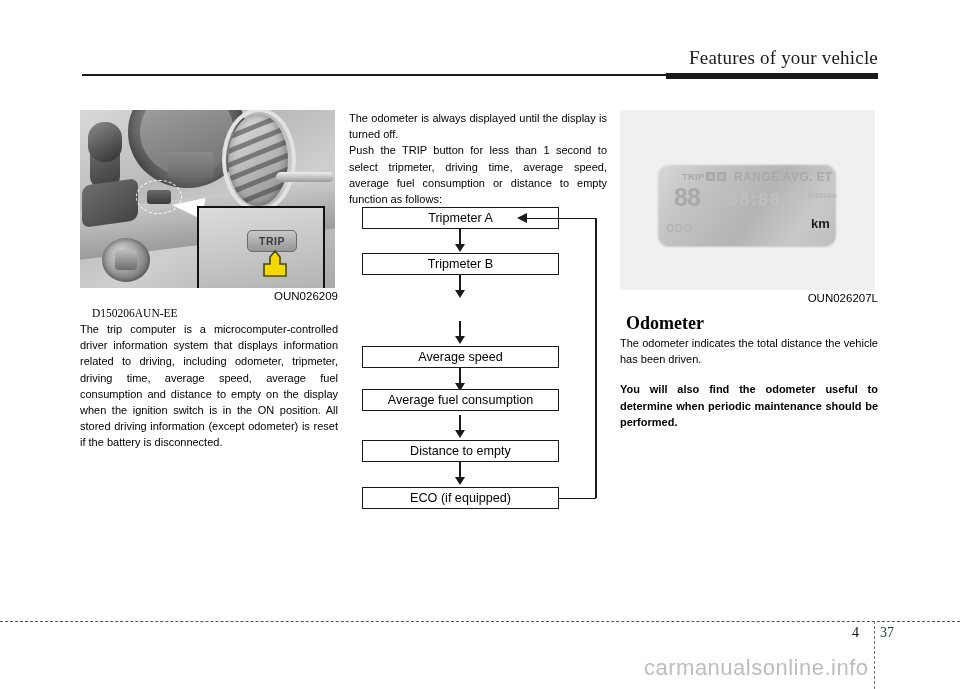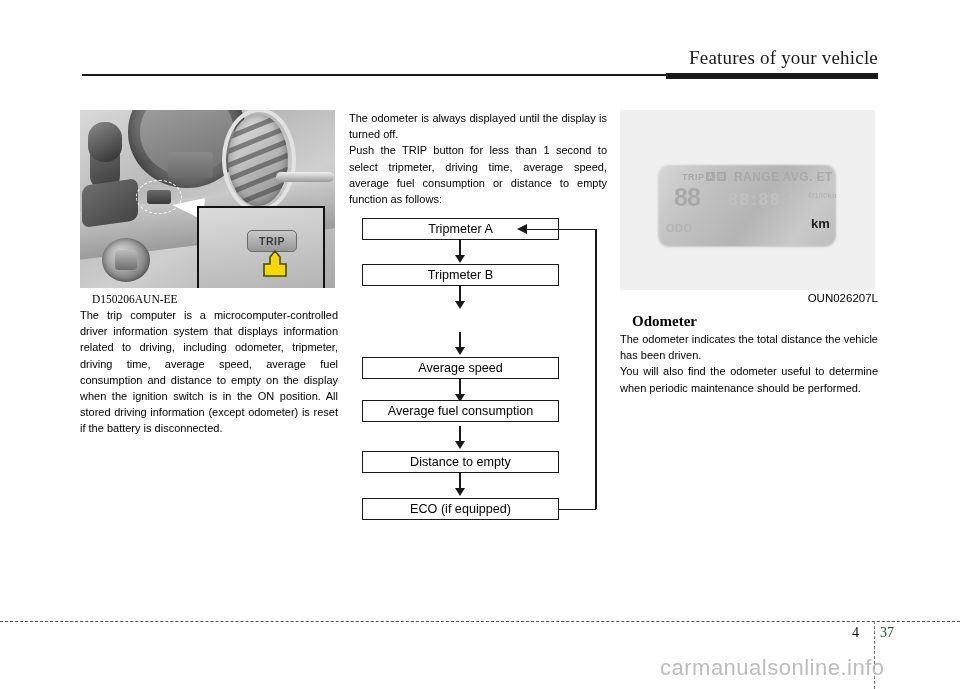--- a/index.html
+++ b/index.html
@@ -42,21 +42,21 @@
   }
   .code-id{
     font-size:11.5px;color:#000;margin:0 0 2px 12px;letter-spacing:0px;font-family:Liberation Serif, serif;
   }
   .sub-head{
     font-size:14px;font-weight:bold;font-style:italic;color:#000;
     margin:0 0 3px 0;
   }
   .bold-head{
     font-family:"Liberation Serif", serif;
-    font-size:15px;font-weight:bold;color:#000;margin:0 0 1px 12px;
+    font-size:18px;font-weight:bold;color:#000;margin:0 0 1px 6px;
   }
 
   
   .fig-caption{
     font-size:11.5px;color:#000;text-align:right;margin-top:2px;
   }
 
   
   .photo{
     position:relative;width:255px;height:178px;overflow:hidden;
@@ -192,21 +192,21 @@
   .lcd .odo-digits{
     position:absolute;left:48px;top:44px;font-size:27px;font-weight:bold;
     color:#1c1c1c;letter-spacing:1px;
     font-family:"DejaVu Sans Mono", monospace;
   }
   .lcd .odo-km{
     position:absolute;left:153px;top:52px;font-size:13px;font-weight:bold;color:#1c1c1c;
   }
 
   
-  .flow{position:relative;width:258px;height:310px;margin-top:11px;}
+  .flow{position:relative;width:258px;height:310px;margin-top:0;}
   .fbox{
     position:absolute;left:13px;width:197px;height:22px;
     border:1px solid #1a1a1a;box-sizing:border-box;background:#fff;
     display:flex;align-items:center;justify-content:center;
     font-size:12.6px;color:#000;
   }
   .farrow{
     position:absolute;left:110px;width:2px;height:16px;background:#1a1a1a;
   }
   .farrow::after{
@@ -234,21 +234,21 @@
   }
   .pg-chapter{
     position:absolute;left:852px;top:625px;font-size:14px;color:#111;
     font-family:"Liberation Serif", serif;
   }
   .pg-number{
     position:absolute;left:880px;top:625px;font-size:14px;color:#14532d;
     font-family:"Liberation Serif", serif;
   }
   .watermark{
-    position:absolute;left:660px;top:655px;font-size:22px;color:#bdbdbd;
+    position:absolute;left:644px;top:655px;font-size:22px;color:#bdbdbd;
     letter-spacing:.5px;
   }
   .spacer-sm{height:9px;}
   .spacer-xs{height:5px;}
 </style>
 </head>
 <body>
 
 <div class="page">
 
@@ -282,20 +282,21 @@
       <div class="trip-small"></div>
       <div class="trip-circle"></div>
       <div class="pointer"></div>
       <div class="callout">
         <div class="callout-trip">TRIP</div>
         <svg class="hand" viewBox="0 0 28 30">
           <path d="M3 28 L3 16 L9 16 L9 9 L14 3 L19 9 L19 16 L25 16 L25 28 Z" fill="#f5d800" stroke="#4a4a00" stroke-width="1.6"></path>
         </svg>
       </div>
     </div>
+    <div class="fig-caption">OUN026209</div>
 
     <div class="spacer-xs"></div>
     <p class="code-id">D150206AUN-EE</p>
     <p class="body-text">The trip computer is a microcomputer-controlled driver information system that displays information related to driving, including odometer, tripmeter, driving time, average speed, average fuel consumption and distance to empty on the display when the ignition switch is in the ON position. All stored driving information (except odometer) is reset if the battery is disconnected.</p>
   </div>
 
   <div class="col col-mid">
     <p class="body-text">The odometer is always displayed until the display is turned off.</p>
     <p class="body-text" style="margin-top:0;">Push the TRIP button for less than 1 second to select tripmeter, driving time, average speed, average fuel consumption or distance to empty function as follows:</p>
 
@@ -334,21 +335,21 @@
         <div class="units">ℓ/100km/h</div>
         <div class="lbl-odo">ODO</div>
         <div class="odo-km">km</div>
       </div>
     </div>
     <div class="fig-caption">OUN026207L</div>
 
     <div class="spacer-sm"></div>
     <p class="bold-head">Odometer</p>
     <p class="body-text">The odometer indicates the total distance the vehicle has been driven.</p>
-    <p class="body-text" style="margin-top:0;">You will also find the odometer useful to determine when periodic maintenance should be performed.</p>
+    <p class="body-text" style="margin-top:14px;font-weight:bold;">You will also find the odometer useful to determine when periodic maintenance should be performed.</p>
   </div>
 
   <div class="footer-dash"></div>
   <div class="footer-vert"></div>
   <div class="pg-chapter">4</div>
   <div class="pg-number">37</div>
   <div class="watermark">carmanualsonline.info</div>
 
 </div>
 

